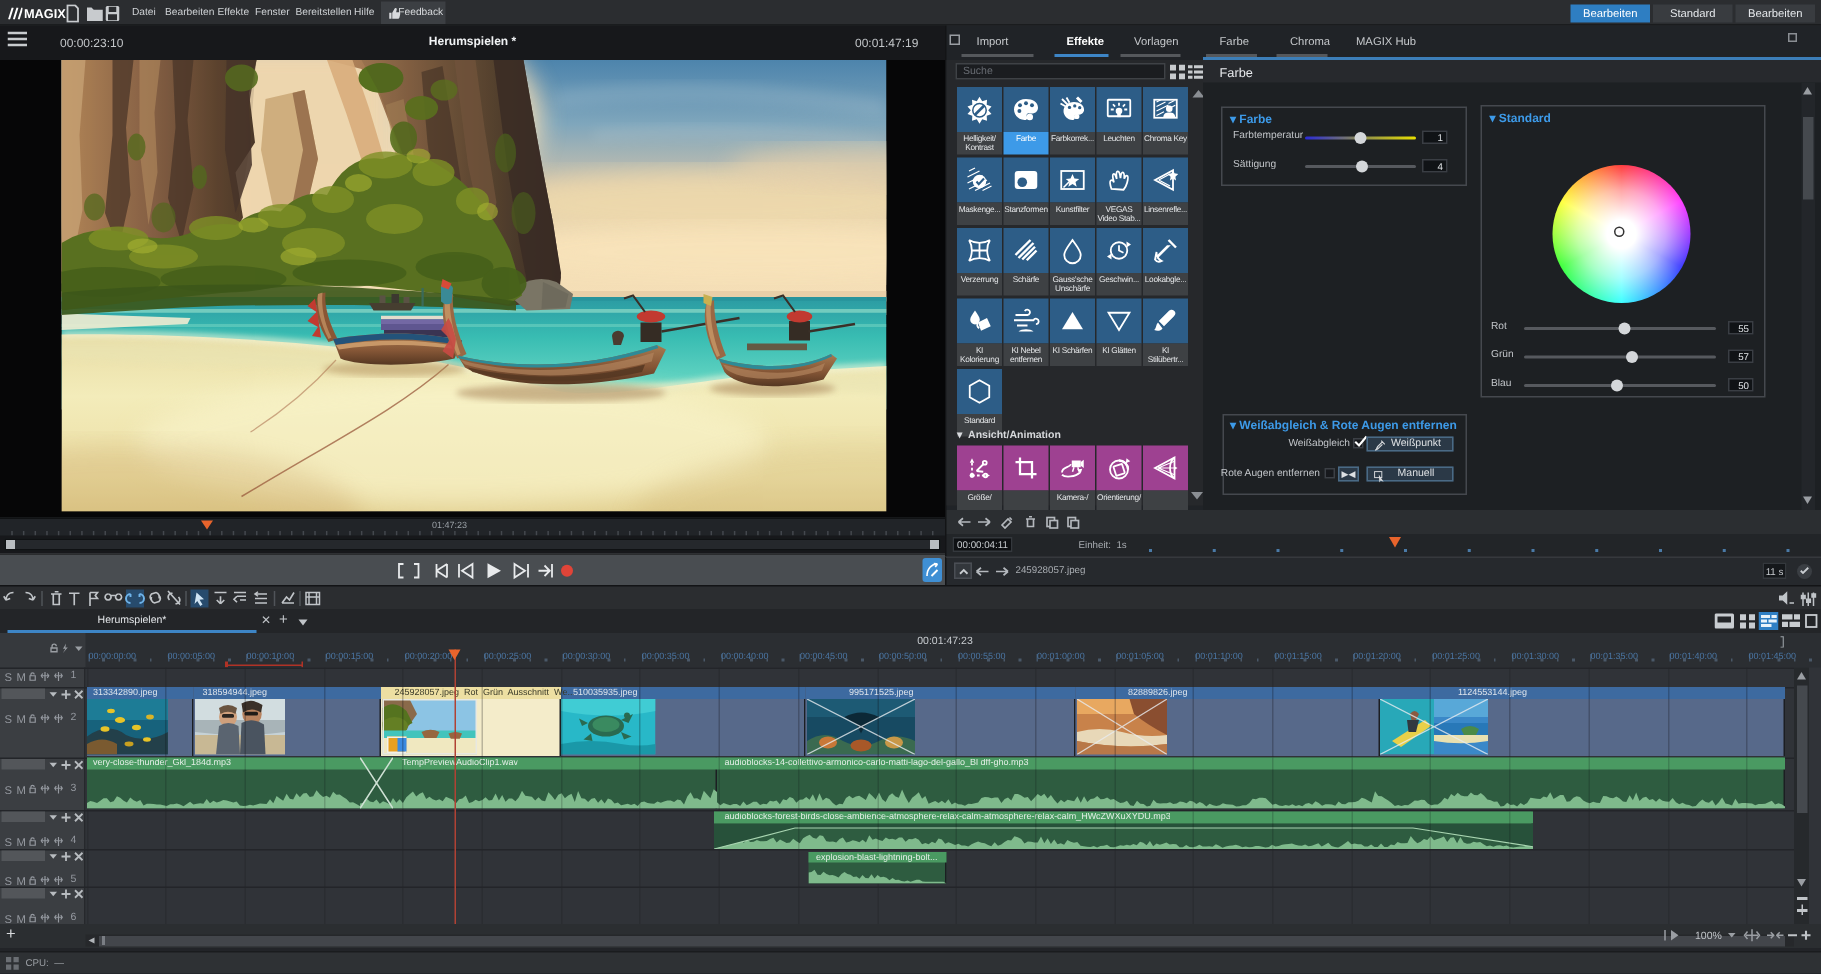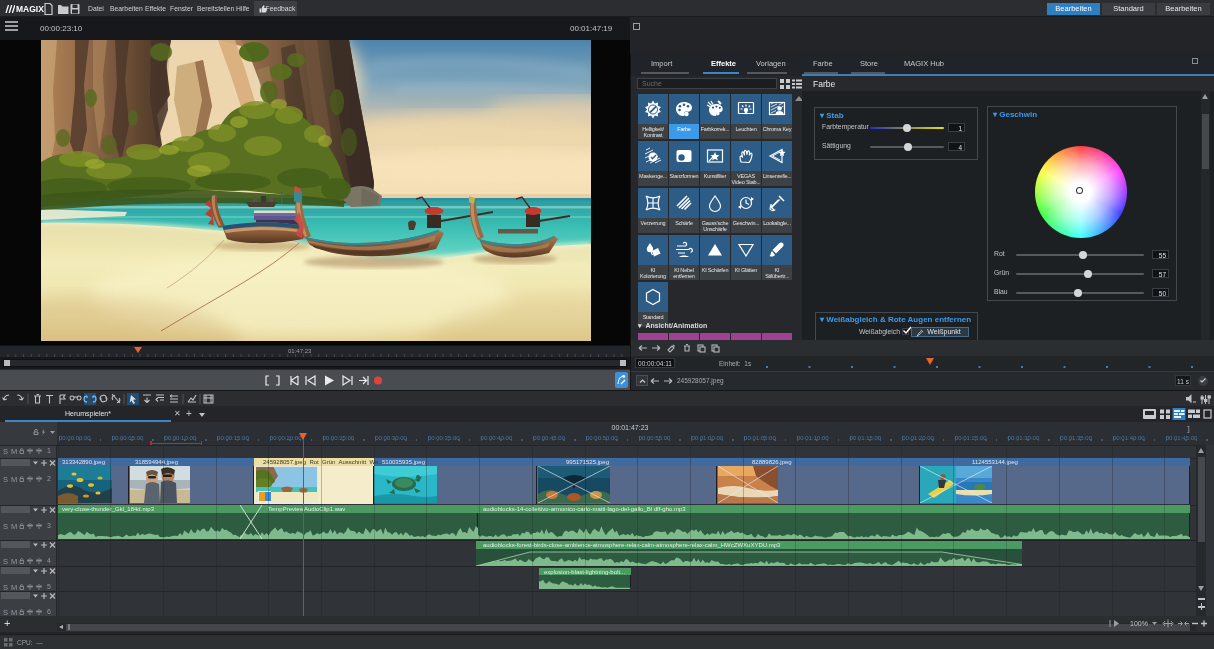--- a/index.html
+++ b/index.html
@@ -10,21 +10,21 @@
 .menuitem{top:4.5px;font-size:6.8px;color:#cfd2d5;}
 #fbbtn{left:254px;top:1px;width:43px;height:15px;background:#3c3f43;color:#d8dadd;font-size:6.8px;line-height:15px;text-align:center;}
 .topbtn{top:3px;width:53px;height:12px;font-size:7.5px;line-height:12px;text-align:center;color:#e6e9ec;background:#393c40;}
 
 #pvheader{left:0;top:17px;width:630px;height:23px;background:#17181b;}
 #videobg{left:0;top:40px;width:630px;height:305px;background:#060607;}
 #scrubrow{left:0;top:345px;width:630px;height:12px;background:#212428;border-top:1px solid #101214;}
 #rangerow{left:0;top:357px;width:630px;height:12px;background:#17181b;}
 #transportrow{left:0;top:369px;width:630px;height:21px;background:#494d51;border-top:1px solid #2a2c2e;}
 
-#rightpanel{left:630px;top:17px;width:584px;height:323px;background:#202327;border-left:1px solid #131416;margin-top:36px;}
+#rightpanel{left:630px;top:17px;width:584px;height:323px;background:#202327;border-left:1px solid #131416;}
 
 #mrA{left:630px;top:340px;width:584px;height:16px;background:#2b2e31;border-left:1px solid #131416;}
 #mrB{left:630px;top:356px;width:584px;height:15px;background:#222528;border-left:1px solid #131416;}
 #mrC{left:630px;top:371px;width:584px;height:19px;background:#26292d;border-left:1px solid #131416;border-top:1px solid #36393d;}
 
 #toolrow{left:0;top:390px;width:1214px;height:16px;background:#2b2d30;border-top:1px solid #131416;}
 #tabrow{left:0;top:406px;width:1214px;height:16px;background:#232528;}
 
 #timeline{left:0;top:422px;width:1214px;height:210px;background:#303338;}
 #statusbar{left:0;top:634px;width:1214px;height:15px;background:#2e3134;border-top:1px solid #1a1c1e;}
@@ -79,20 +79,21 @@
   <div class="abs topbtn" style="left:1102px;">Standard</div>
   <div class="abs topbtn" style="left:1157px;">Bearbeiten</div>
 </div>
 <div id="pvheader" class="abs">
   <svg class="abs" style="left:5px;top:3px" width="13" height="12" viewBox="0 0 13 12">
       <g stroke="#c8cbce" stroke-width="1.6">
         <path d="M0,2 h13 M0,6 h13 M0,10 h13"></path>
       </g>
     </svg>
   <span class="abs" style="left:40px;top:7px;font-size:8px;color:#c3c6c9;">00:00:23:10</span>
+  <span class="abs" style="left:0;top:6px;width:630px;text-align:center;font-size:8px;font-weight:bold;color:#f0f2f4;">Herumspielen *</span>
   <span class="abs" style="left:570px;top:7px;font-size:8px;color:#c3c6c9;">00:01:47:19</span>
   <span class="abs" style="left:633px;top:6px;width:7px;height:7px;border:1px solid #9a9ea3;z-index:30;"></span>
 </div>
 <div id="videobg" class="abs">
 <svg class="abs" style="left:41px;top:0px" width="550" height="301" viewBox="0 0 550 301">
 <defs>
 <linearGradient id="sky" x1="0" y1="0" x2="0" y2="1">
  <stop offset="0" stop-color="#4d84ac"></stop>
           <stop offset="0.25" stop-color="#7fa6bc"></stop>
  <stop offset="0.5" stop-color="#cfc3ac"></stop>
@@ -395,21 +396,21 @@
 <div id="rightpanel" class="abs">
 
  <span class="tab" style="left:20px;">Import</span>
     <div class="tabul" style="left:10px;width:48px;"></div>
  <span class="tab" style="left:80px;color:#fff;font-weight:bold;">Effekte</span>
     <div class="tabul" style="left:72px;width:36px;background:#3d85c6;"></div>
  <span class="tab" style="left:125px;">Vorlagen</span>
     <div class="tabul" style="left:116px;width:40px;"></div>
  <span class="tab" style="left:182px;">Farbe</span>
     <div class="tabul" style="left:173px;width:34px;"></div>
- <span class="tab" style="left:229px;">Store</span>
+ <span class="tab" style="left:229px;">Chroma</span>
     <div class="tabul" style="left:220px;width:34px;"></div>
  <span class="tab" style="left:273px;">MAGIX Hub</span>
  <div class="abs" style="left:561px;top:5px;width:6px;height:6px;border:1px solid #8a8e93;"></div>
 
  <div class="abs" style="left:0;top:23px;width:171px;height:297px;background:#26282b;">
   <div class="abs" style="left:6px;top:2px;width:140px;height:11px;background:#1b1d20;border:1px solid #3f4246;color:#686c72;font-size:7px;line-height:10px;padding-left:4px;">Suche</div>
   <svg class="abs" style="left:149px;top:3px" width="10" height="10" viewBox="0 0 10 10" fill="#c8cbce">
         <rect x="0" y="0" width="4" height="4"></rect>
         <rect x="6" y="0" width="4" height="4"></rect>
         <rect x="0" y="6" width="4" height="4"></rect>
@@ -716,32 +717,32 @@
  </div>
 
  <div class="abs" style="left:171px;top:21px;width:413px;height:302px;background:#1d2023;">
   <div class="abs" style="left:0;top:0;width:413px;height:2px;background:#3c7eb8;"></div>
   <div class="abs" style="left:0;top:2px;width:413px;height:15px;background:#27292d;">
     <span class="abs" style="left:11px;top:3px;font-size:8.5px;color:#e8eaed;">Farbe</span>
 
   </div>
 
   <div class="gbox" style="left:12px;top:33px;width:164px;height:53px;"></div>
-  <span class="gtitle" style="left:18px;top:37px;">▾ Stab</span>
+  <span class="gtitle" style="left:18px;top:37px;">▾ Farbe</span>
   <span class="plabel" style="left:20px;top:49px;">Farbtemperatur</span>
   <div class="ptrack" style="left:68px;top:53px;width:74px;background:linear-gradient(90deg,#2a2ad8,#8a8a50,#e8e000);"></div>
   <div class="pknob" style="left:101px;top:49.5px;"></div>
   <div class="pval" style="left:146px;top:49px;">1</div>
   <span class="plabel" style="left:20px;top:68px;">Sättigung</span>
   <div class="ptrack" style="left:68px;top:72px;width:74px;"></div>
   <div class="pknob" style="left:102px;top:68.5px;"></div>
   <div class="pval" style="left:146px;top:68px;">4</div>
 
   <div class="gbox" style="left:185px;top:32px;width:190px;height:195px;"></div>
-  <span class="gtitle" style="left:191px;top:36px;">▾ Geschwin</span>
+  <span class="gtitle" style="left:191px;top:36px;">▾ Standard</span>
 
   <div class="abs" style="left:233px;top:72px;width:92px;height:92px;border-radius:50%;background:conic-gradient(#ff2020,#ff20ff 17%,#2020ff 33%,#20ffff 50%,#20ff20 67%,#ffff20 83%,#ff2020);"></div>
   <div class="abs" style="left:233px;top:72px;width:92px;height:92px;border-radius:50%;background:radial-gradient(circle,#ffffff 0%,#ffffff 15%,rgba(255,255,255,0.6) 45%,rgba(255,255,255,0) 78%);"></div>
   <div class="abs" style="left:275px;top:114px;width:5px;height:5px;border-radius:50%;border:2px solid #fff;box-shadow:0 0 0 1px #333;background:#f8e8f0;"></div>
   <span class="plabel" style="left:192px;top:176px;">Rot</span>
   <div class="ptrack" style="left:214px;top:180px;width:128px;"></div>
   <div class="pknob" style="left:277px;top:176.5px;"></div>
   <div class="pval" style="left:350px;top:176px;">55</div>
   <span class="plabel" style="left:192px;top:195px;">Grün</span>
   <div class="ptrack" style="left:214px;top:199px;width:128px;"></div>

